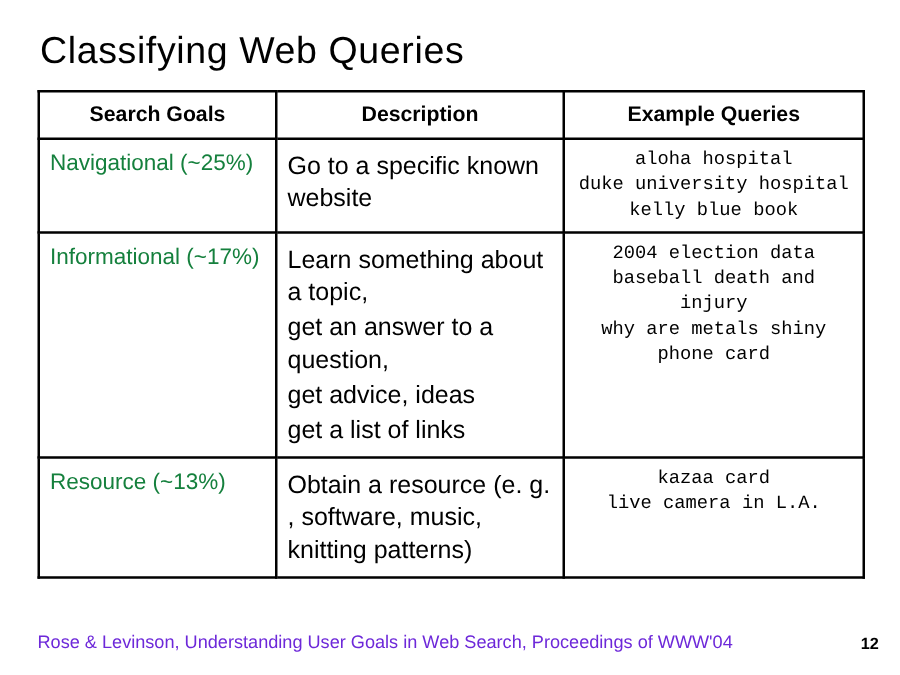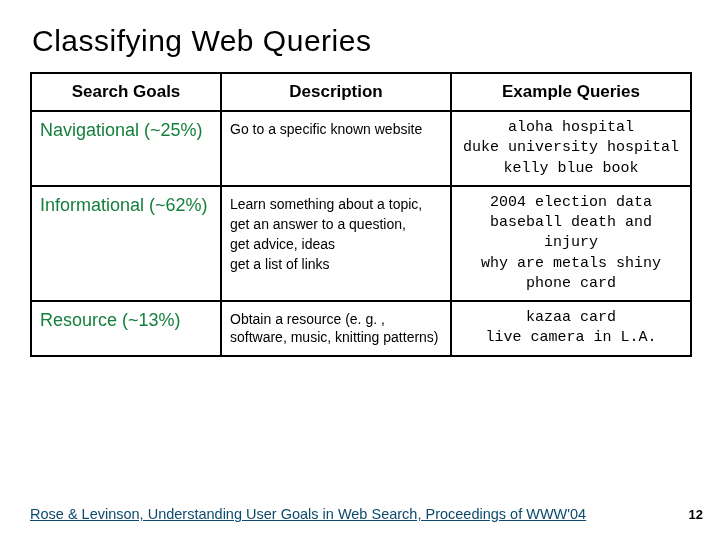--- a/index.html
+++ b/index.html
@@ -46,39 +46,38 @@
   col.c2 { width: 230px; }
   col.c3 { width: 240px; }
   .goal {
     font-size: 18px;
     color: #15803d;
     font-weight: 400;
     line-height: 1.35;
     padding: 14px 6px;
   }
   .desc {
-    font-size: 14px;
+    font-size: 20px;
     line-height: 1.3;
     border-radius: 28px;
   }
   .desc-block { margin: 2px 0; }
   .examples {
     font-family: "Courier New", Courier, monospace;
     font-size: 15px;
     text-align: center;
     line-height: 1.35;
     padding: 10px 6px;
   }
   .citation {
     position: absolute;
     bottom: 18px;
     left: 30px;
     font-size: 14.5px;
-    color: #0c4a6e;
-    text-decoration: underline;
+    color: #6d28d9;
   }
   .pagenum {
     position: absolute;
     bottom: 18px;
     right: 17px;
     font-size: 13px;
     font-weight: 700;
   }
 </style>
 </head>
@@ -106,21 +105,21 @@
         <td class="desc">
           <div class="desc-block">Go to a specific known website</div>
         </td>
         <td class="examples">
           <div>aloha hospital</div>
           <div>duke university hospital</div>
           <div>kelly blue book</div>
         </td>
       </tr>
       <tr>
-        <td class="goal">Informational (~62%)</td>
+        <td class="goal">Informational (~17%)</td>
         <td class="desc">
           <div class="desc-block">Learn something about a topic,</div>
           <div class="desc-block">get an answer to a question,</div>
           <div class="desc-block">get advice, ideas</div>
           <div class="desc-block">get a list of links</div>
         </td>
         <td class="examples">
           <div>2004 election data</div>
           <div>baseball death and injury</div>
           <div>why are metals shiny</div>

